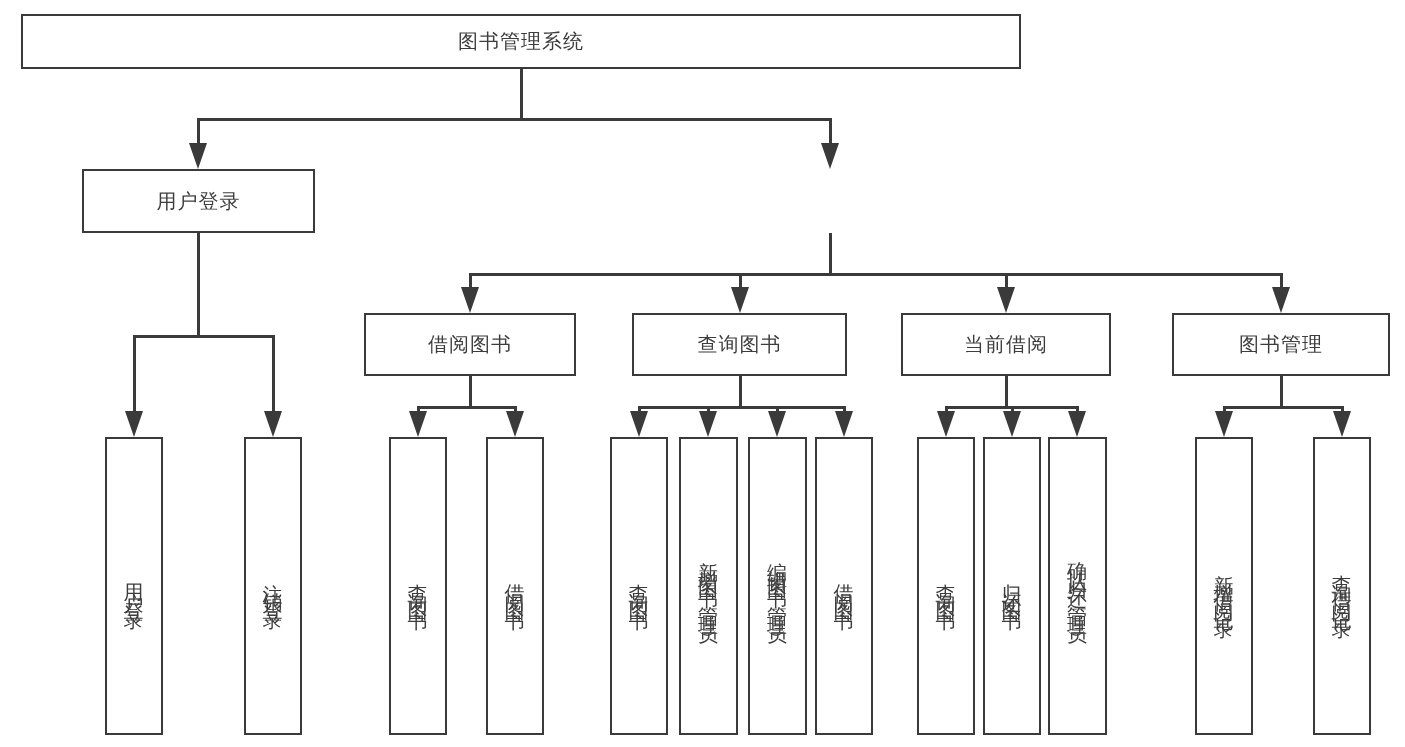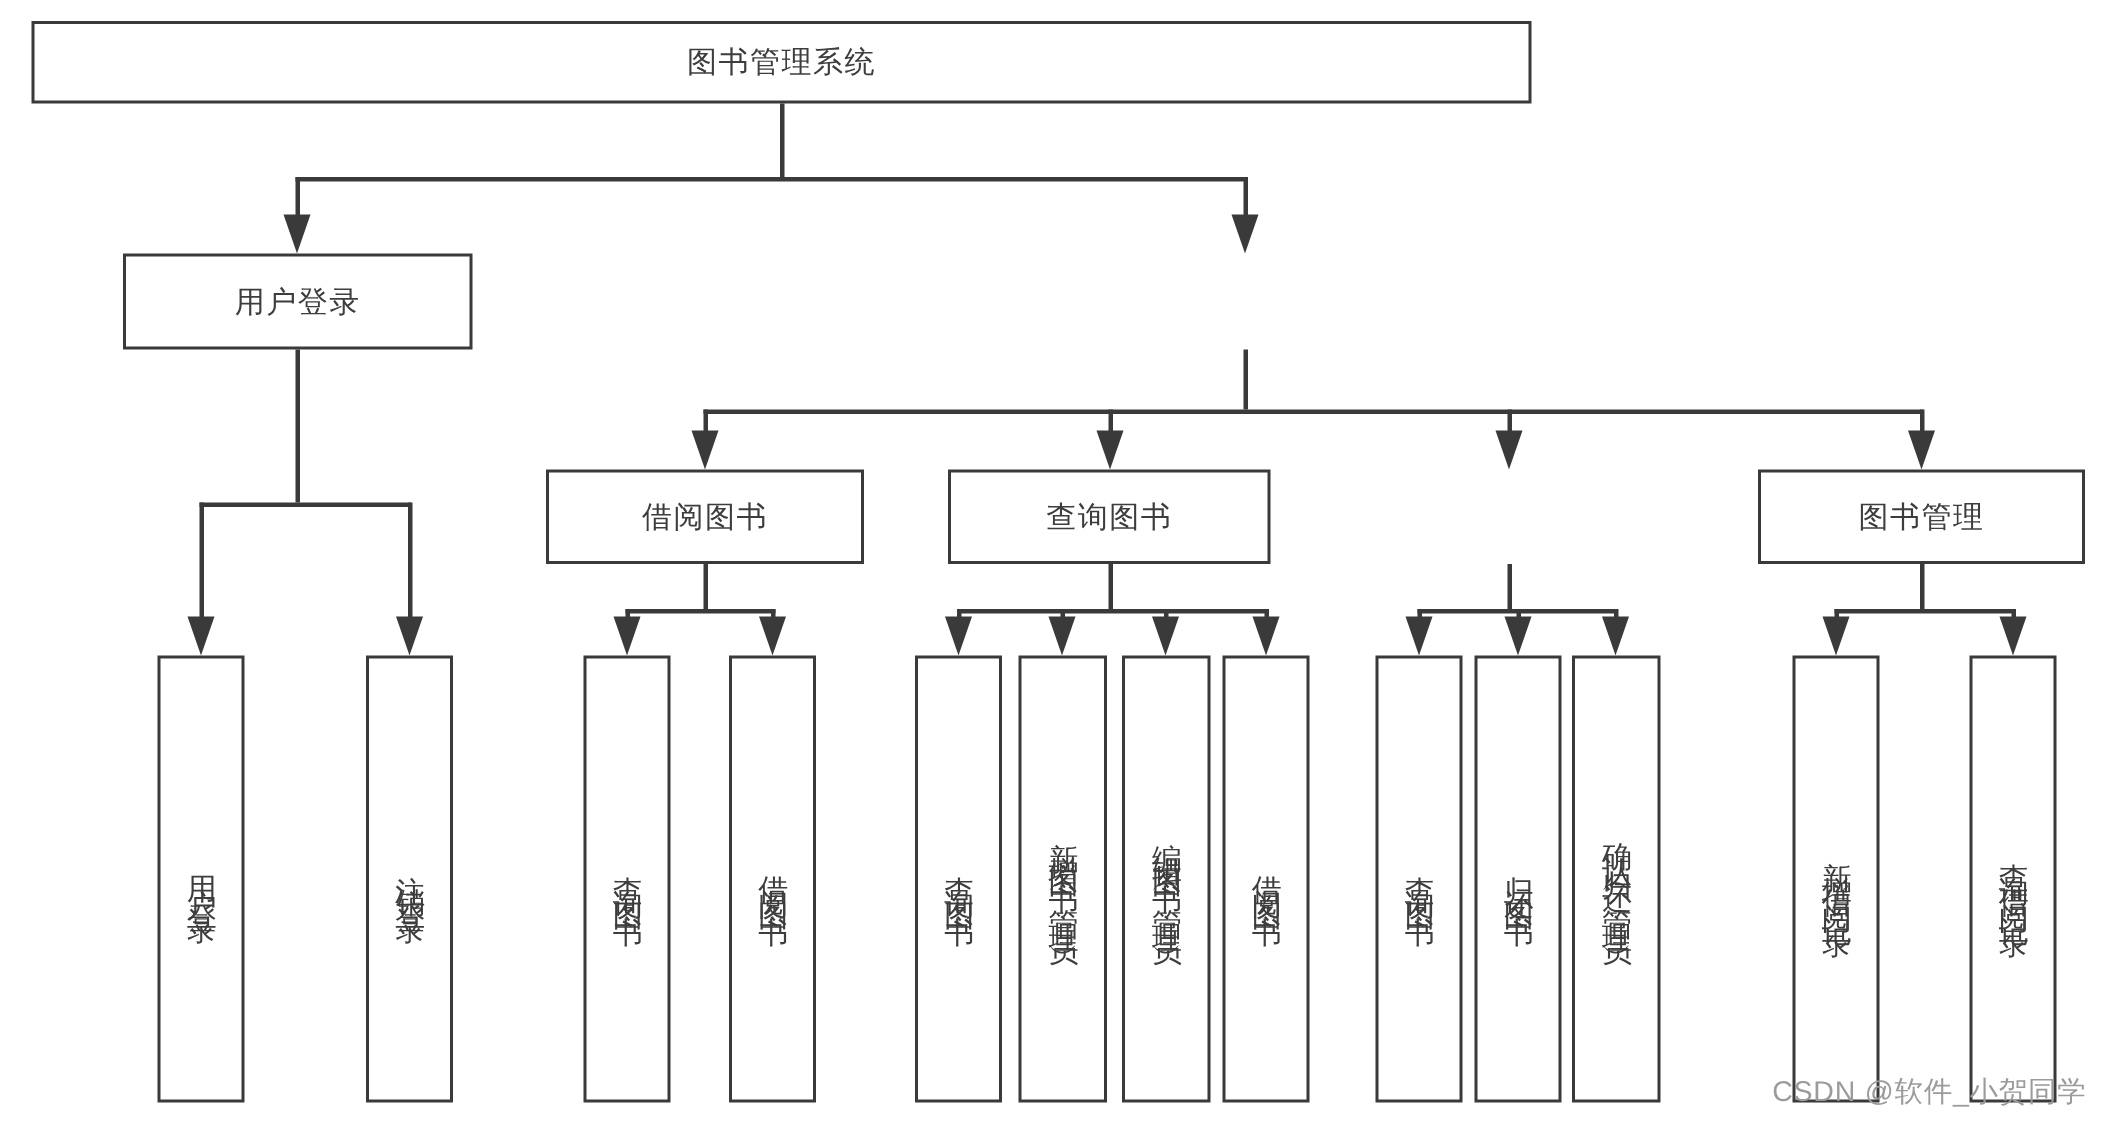--- a/index.html
+++ b/index.html
@@ -47,20 +47,23 @@
 
 
   <div class="box" style="left:364px;top:313px;width:212px;height:63px;">
     <span>借阅图书</span>
   </div>
 
   <div class="box" style="left:632px;top:313px;width:215px;height:63px;">
     <span>查询图书</span>
   </div>
 
+  <div class="box" style="left:901px;top:313px;width:210px;height:63px;">
+    <span>当前借阅</span>
+  </div>
 
   <div class="box" style="left:1172px;top:313px;width:218px;height:63px;">
     <span>图书管理</span>
   </div>
 
   <div class="leaf" style="left:105px;top:437px;width:58px;height:298px;">
     <span>用户登录</span>
   </div>
   <div class="leaf" style="left:244px;top:437px;width:58px;height:298px;">
     <span>注销登录</span>
@@ -155,15 +158,14 @@
   <div class="vl" style="left:1076px;top:406px;height:8px;"></div>
   <div class="ar" style="left:1068px;top:411px;"></div>
 
   <div class="vl" style="left:1280px;top:376px;height:30px;"></div>
   <div class="hl" style="left:1223px;top:406px;width:120px;"></div>
   <div class="vl" style="left:1223px;top:406px;height:8px;"></div>
   <div class="ar" style="left:1215px;top:411px;"></div>
   <div class="vl" style="left:1341px;top:406px;height:8px;"></div>
   <div class="ar" style="left:1333px;top:411px;"></div>
 
-  <div class="watermark">CSDN @软件_小贺同学</div>
 
 </div>
 
 </body></html>

